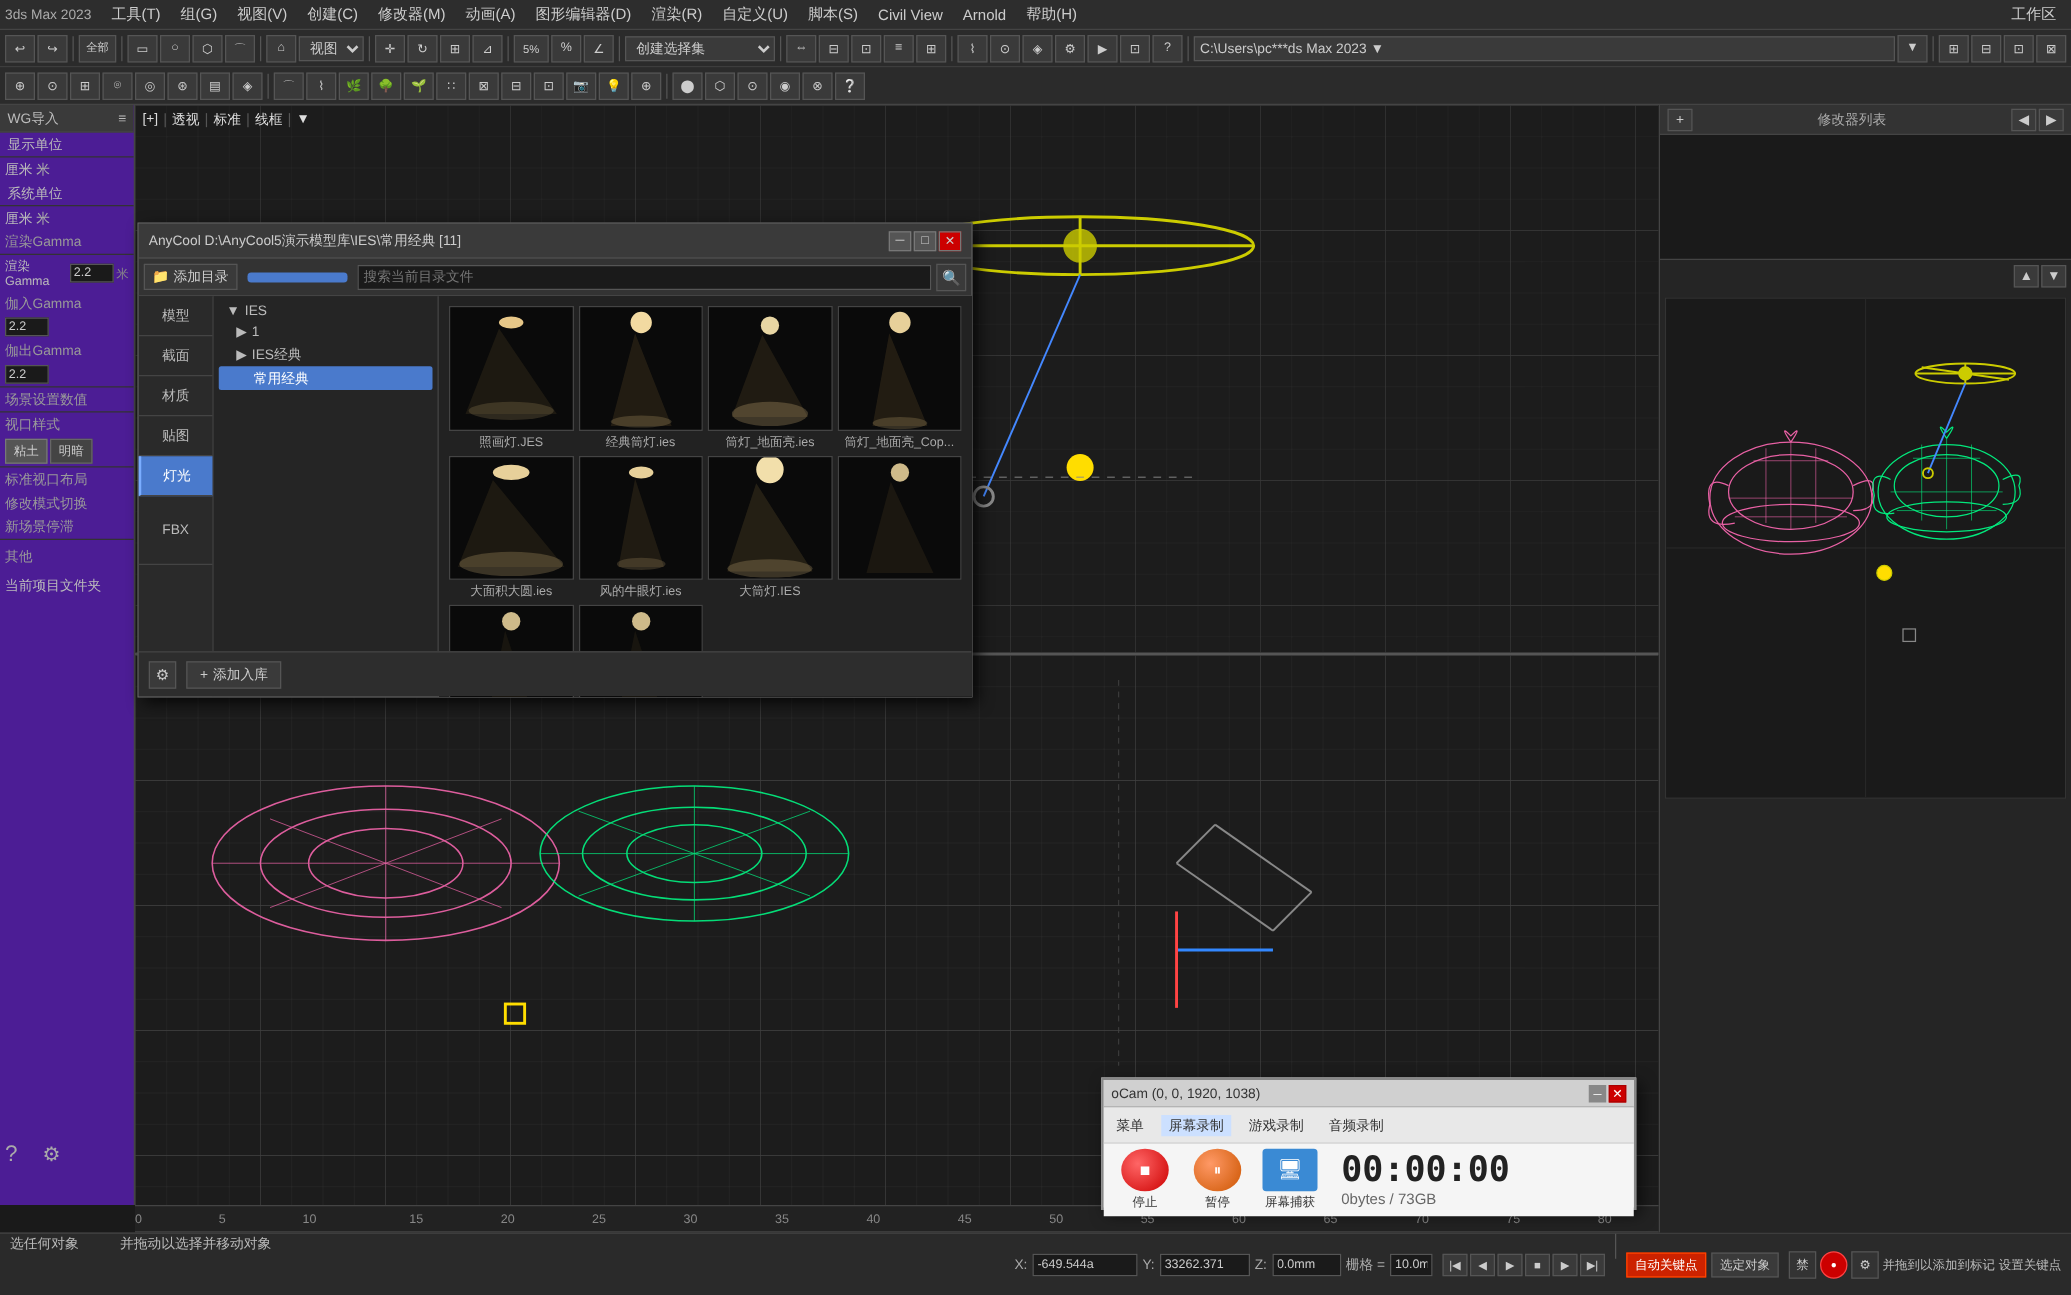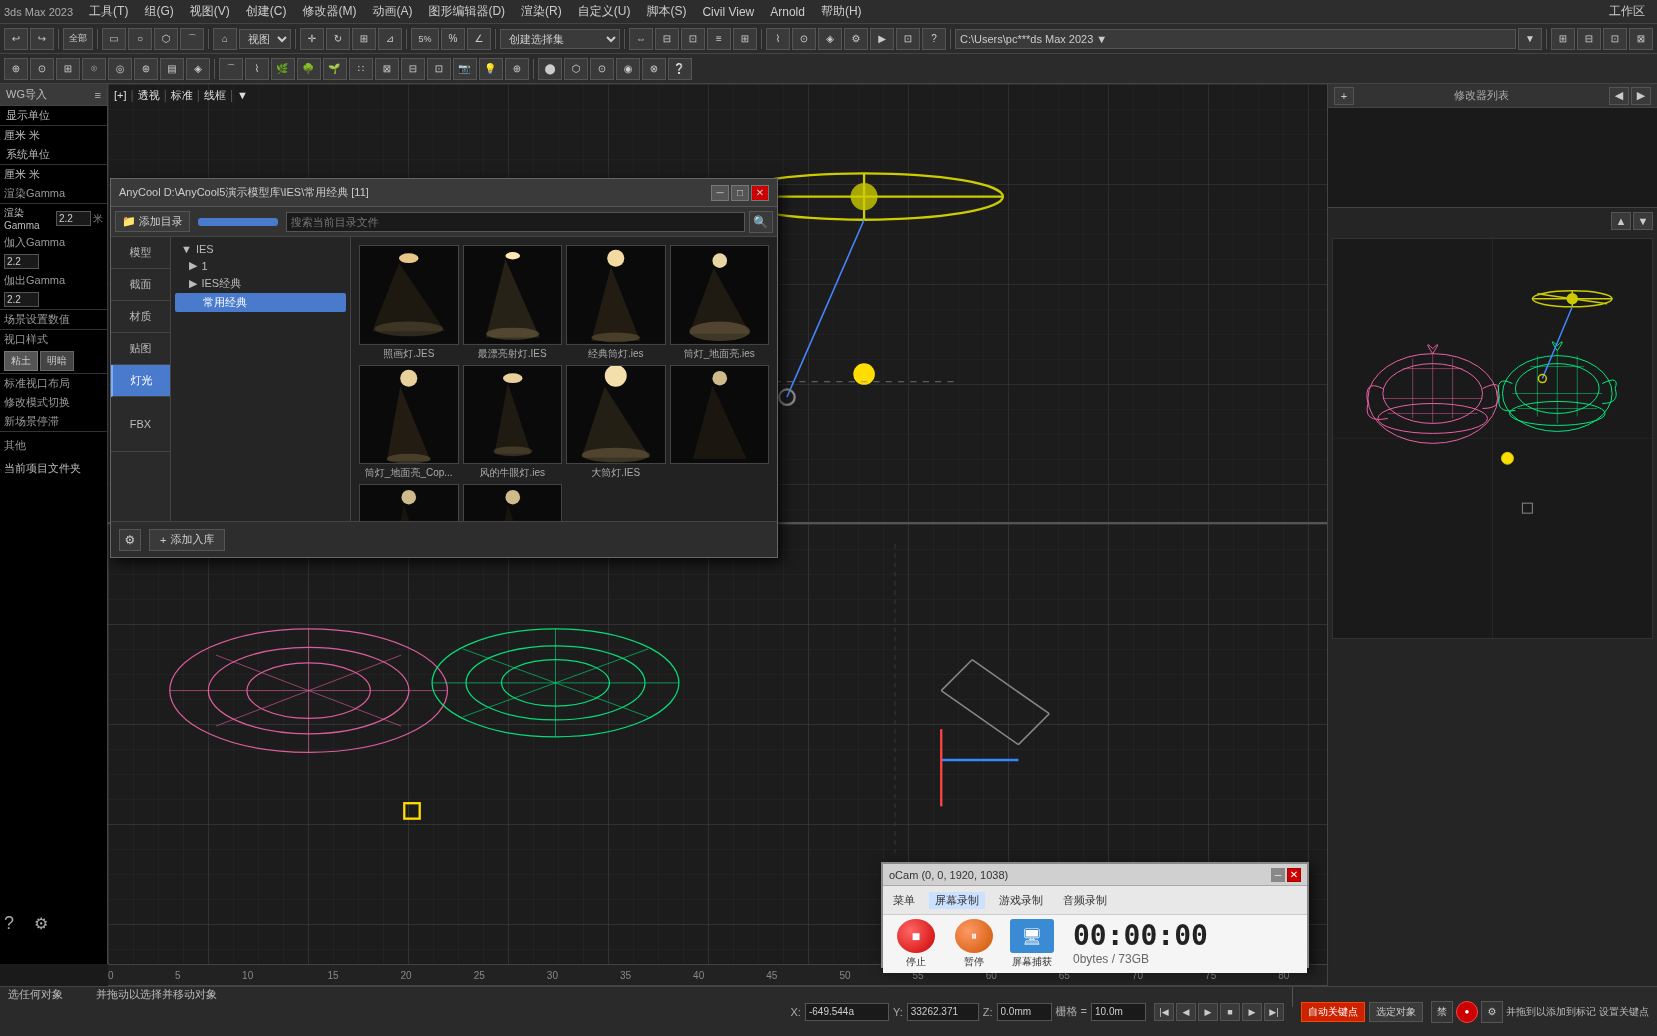--- a/index.html
+++ b/index.html
@@ -533,21 +533,21 @@
   <div class="tb-btn">⊕</div>
   <div class="tb-sep"></div>
   <div class="tb-btn">⬤</div>
   <div class="tb-btn">⬡</div>
   <div class="tb-btn">⊙</div>
   <div class="tb-btn">◉</div>
   <div class="tb-btn">⊗</div>
   <div class="tb-btn">❔</div>
 </div>
 
-<div style="position:absolute;top:84px;left:0;width:108px;bottom:72px;background:#000000;border-right:1px solid #444;z-index:40;overflow:hidden;">
+<div style="position:absolute;top:84px;left:0;width:108px;bottom:72px;background:#4c1d95;border-right:1px solid #444;z-index:40;overflow:hidden;">
   <div style="background:#3a3a3a;padding:3px 6px;font-size:11px;color:#bbb;border-bottom:1px solid #444;display:flex;align-items:center;justify-content:space-between;">
     <span>WG导入</span>
     <span style="cursor:pointer;">≡</span>
   </div>
 
   <div style="padding:2px 4px;font-size:11px;color:#bbb;border-bottom:1px solid #333;cursor:pointer;padding-left:6px;">
     <span>显示单位</span>
   </div>
   <div style="display:flex;align-items:center;padding:2px 4px;font-size:11px;color:#bbb;gap:3px;">
     <span>厘米</span>
@@ -846,21 +846,21 @@
   <span style="flex:1;"></span>
 
   <div style="display:flex;align-items:center;gap:4px;">
     <span style="font-size:11px;color:#aaa;">X:</span>
     <input type="text" style="width: 84px; height: 18px; background: rgb(26, 26, 26); border: 1px solid rgb(85, 85, 85); color: rgb(204, 204, 204); font-size: 10px; padding: 0px 3px;" value="-649.544a">
     <span style="font-size:11px;color:#aaa;">Y:</span>
     <input type="text" style="width: 72px; height: 18px; background: rgb(26, 26, 26); border: 1px solid rgb(85, 85, 85); color: rgb(204, 204, 204); font-size: 10px; padding: 0px 3px;" value="33262.371">
     <span style="font-size:11px;color:#aaa;">Z:</span>
     <input type="text" style="width: 55px; height: 18px; background: rgb(26, 26, 26); border: 1px solid rgb(85, 85, 85); color: rgb(204, 204, 204); font-size: 10px; padding: 0px 3px;" value="0.0mm">
     <span style="font-size:11px;color:#aaa;">栅格 =</span>
-    <input type="text" style="width: 55px; height: 18px; background: rgb(26, 26, 26); border: 1px solid rgb(85, 85, 85); color: rgb(204, 204, 204); font-size: 10px; padding: 0px 3px;" value="10.0m">
+    <input type="text" style="width: 34px; height: 18px; background: rgb(26, 26, 26); border: 1px solid rgb(85, 85, 85); color: rgb(204, 204, 204); font-size: 10px; padding: 0px 3px;" value="10.0m">
   </div>
 
   <div class="play-controls">
     <div class="play-btn">|◀</div>
     <div class="play-btn">◀</div>
     <div class="play-btn">▶</div>
     <div class="play-btn">■</div>
     <div class="play-btn">▶</div>
     <div class="play-btn">▶|</div>
   </div>
@@ -943,31 +943,20 @@
             <path d="M32,14 L10,70 L70,70 Z" fill="rgba(255,200,100,0.08)"></path>
             <ellipse cx="40" cy="68" rx="28" ry="6" fill="rgba(255,220,150,0.15)"></ellipse>
           </svg>
         </div>
         <div class="ies-thumb-label">照画灯.JES</div>
       </div>
       <div class="ies-thumb">
         <div class="ies-thumb-img">
           <svg viewBox="0 0 80 80" width="100%" height="100%" style="display:block;">
             <rect width="80" height="80" fill="#0a0a0a"></rect>
-            <ellipse cx="40" cy="8" rx="6" ry="3" fill="rgba(255,230,180,1)"></ellipse>
-            <path d="M34,11 L18,75 L62,75 Z" fill="rgba(255,210,120,0.12)"></path>
-            <ellipse cx="40" cy="72" rx="22" ry="5" fill="rgba(255,220,150,0.2)"></ellipse>
-          </svg>
-        </div>
-        <div class="ies-thumb-label">最漂亮射灯.IES</div>
-      </div>
-      <div class="ies-thumb">
-        <div class="ies-thumb-img">
-          <svg viewBox="0 0 80 80" width="100%" height="100%" style="display:block;">
-            <rect width="80" height="80" fill="#0a0a0a"></rect>
             <circle cx="40" cy="10" r="7" fill="rgba(255,230,170,0.95)"></circle>
             <path d="M36,17 L20,78 L60,78 Z" fill="rgba(255,200,100,0.1)"></path>
             <ellipse cx="40" cy="75" rx="20" ry="4" fill="rgba(255,220,150,0.18)"></ellipse>
           </svg>
         </div>
         <div class="ies-thumb-label">经典筒灯.ies</div>
       </div>
       <div class="ies-thumb">
         <div class="ies-thumb-img">
           <svg viewBox="0 0 80 80" width="100%" height="100%" style="display:block;">
@@ -988,20 +977,31 @@
             <path d="M33,17 L22,78 L58,78 Z" fill="rgba(255,200,100,0.1)"></path>
             <ellipse cx="40" cy="76" rx="18" ry="4" fill="rgba(255,220,150,0.18)"></ellipse>
           </svg>
         </div>
         <div class="ies-thumb-label">筒灯_地面亮_Cop...</div>
       </div>
       <div class="ies-thumb">
         <div class="ies-thumb-img">
           <svg viewBox="0 0 80 80" width="100%" height="100%" style="display:block;">
             <rect width="80" height="80" fill="#0a0a0a"></rect>
+            <ellipse cx="40" cy="10" rx="12" ry="5" fill="rgba(255,230,170,0.9)"></ellipse>
+            <path d="M28,15 L5,72 L75,72 Z" fill="rgba(255,200,100,0.08)"></path>
+            <ellipse cx="40" cy="70" rx="34" ry="8" fill="rgba(255,220,150,0.2)"></ellipse>
+          </svg>
+        </div>
+        <div class="ies-thumb-label">大面积大圆.ies</div>
+      </div>
+      <div class="ies-thumb">
+        <div class="ies-thumb-img">
+          <svg viewBox="0 0 80 80" width="100%" height="100%" style="display:block;">
+            <rect width="80" height="80" fill="#0a0a0a"></rect>
             <ellipse cx="40" cy="10" rx="8" ry="4" fill="rgba(255,230,170,0.9)"></ellipse>
             <path d="M36,14 L25,72 L55,72 Z" fill="rgba(255,200,100,0.09)"></path>
             <ellipse cx="40" cy="70" rx="16" ry="4" fill="rgba(255,220,150,0.16)"></ellipse>
           </svg>
         </div>
         <div class="ies-thumb-label">风的牛眼灯.ies</div>
       </div>
       <div class="ies-thumb">
         <div class="ies-thumb-img">
           <svg viewBox="0 0 80 80" width="100%" height="100%" style="display:block;">

